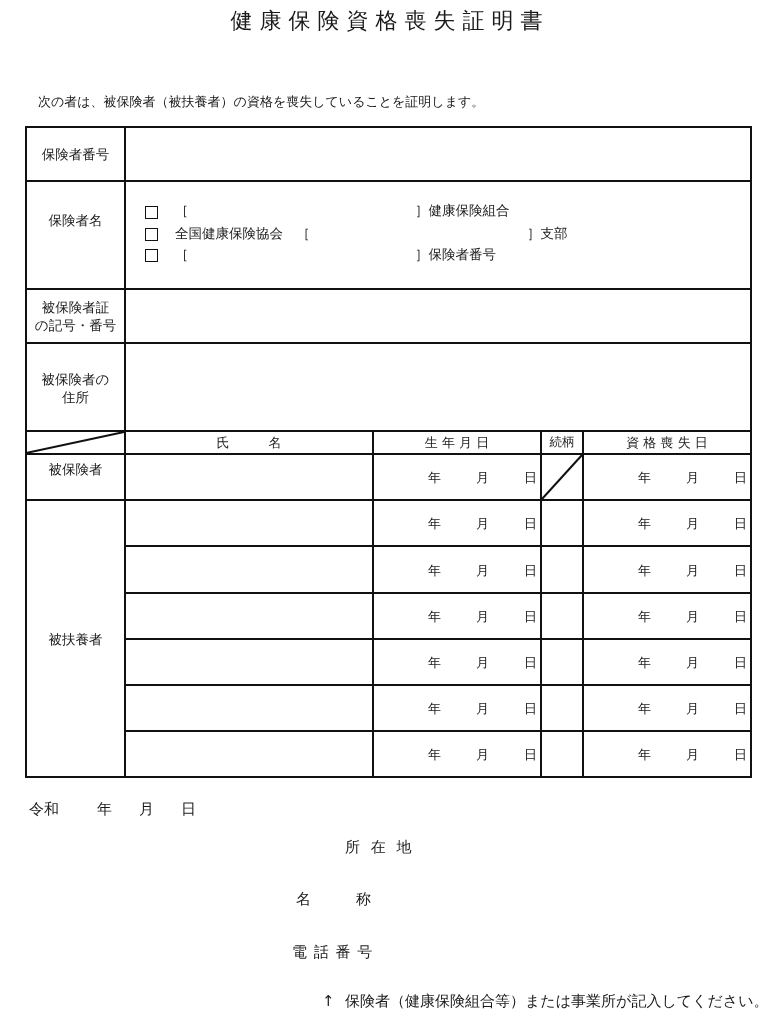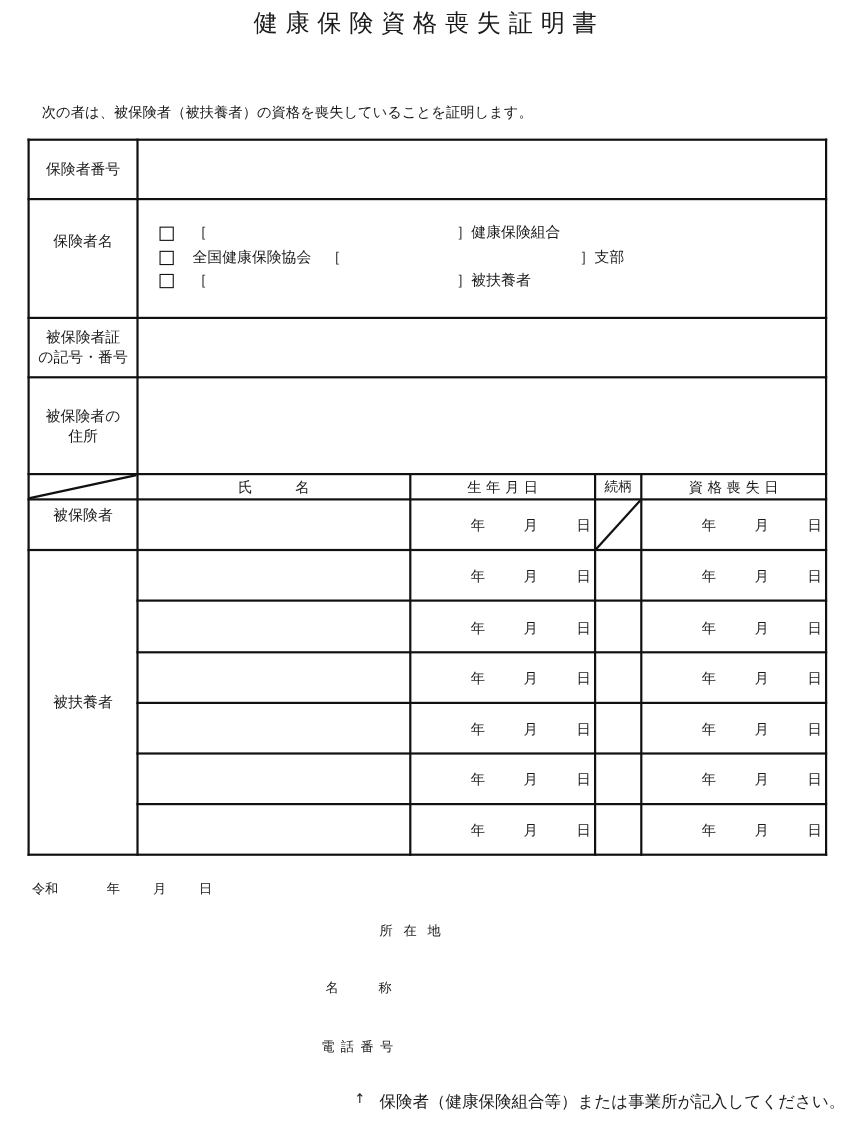--- a/index.html
+++ b/index.html
@@ -15,21 +15,21 @@
   .vline { position: absolute; width: 2px; background: #111; }
 
   .cell-label { position: absolute; font-size: 13.5px; text-align: center; line-height: 18px; display: flex; align-items: center; justify-content: center; }
 
   .chk { position: absolute; width: 13px; height: 13px; border: 1.5px solid #111; background: #fff; }
   .txt { position: absolute; font-size: 13.5px; white-space: nowrap; }
   .hdr { position: absolute; font-size: 13px; white-space: nowrap; text-align: center; }
 
   .date-unit { position: absolute; font-size: 13px; }
 
-  .footer { font-size: 12px; }
+  .footer { font-size: 15px; }
 </style>
 </head>
 <body>
 
 <div class="abs title">健康保険資格喪失証明書</div>
 <div class="abs intro">次の者は、被保険者（被扶養者）の資格を喪失していることを証明します。</div>
 
 <div>
 
   <div class="vline" style="left:25px; top:126px; height:652px;"></div>
@@ -72,21 +72,21 @@
     <span class="txt" style="left:415px; top:202px;text-align:center;">］健康保険組合</span>
   </div>
   <div>
     <div class="chk" style="left:145px; top:228px;"></div>
     <span class="txt" style="left:175px; top:225px;">全国健康保険協会　［</span>
     <span class="txt" style="left:527px; top:225px;">］支部</span>
   </div>
   <div>
     <div class="chk" style="left:145px; top:249px;"></div>
     <span class="txt" style="left:175px; top:246px;">［</span>
-    <span class="txt" style="left:415px; top:246px;">］被扶養者</span>
+    <span class="txt" style="left:415px; top:246px;">］保険者番号</span>
   </div>
 
   <div class="cell-label" style="left:27px; top:290px; width:97px; height:52px; flex-direction:column;">
     <span>被保険者証</span>
     <span>の記号・番号</span>
   </div>
   <div class="abs" style="left:126px; top:290px; width:624px; height:52px;"></div>
 
   <div class="cell-label" style="left:27px; top:344px; width:97px; height:94px; flex-direction:column; padding-bottom:6px;">
     <span>被保険者の</span>

